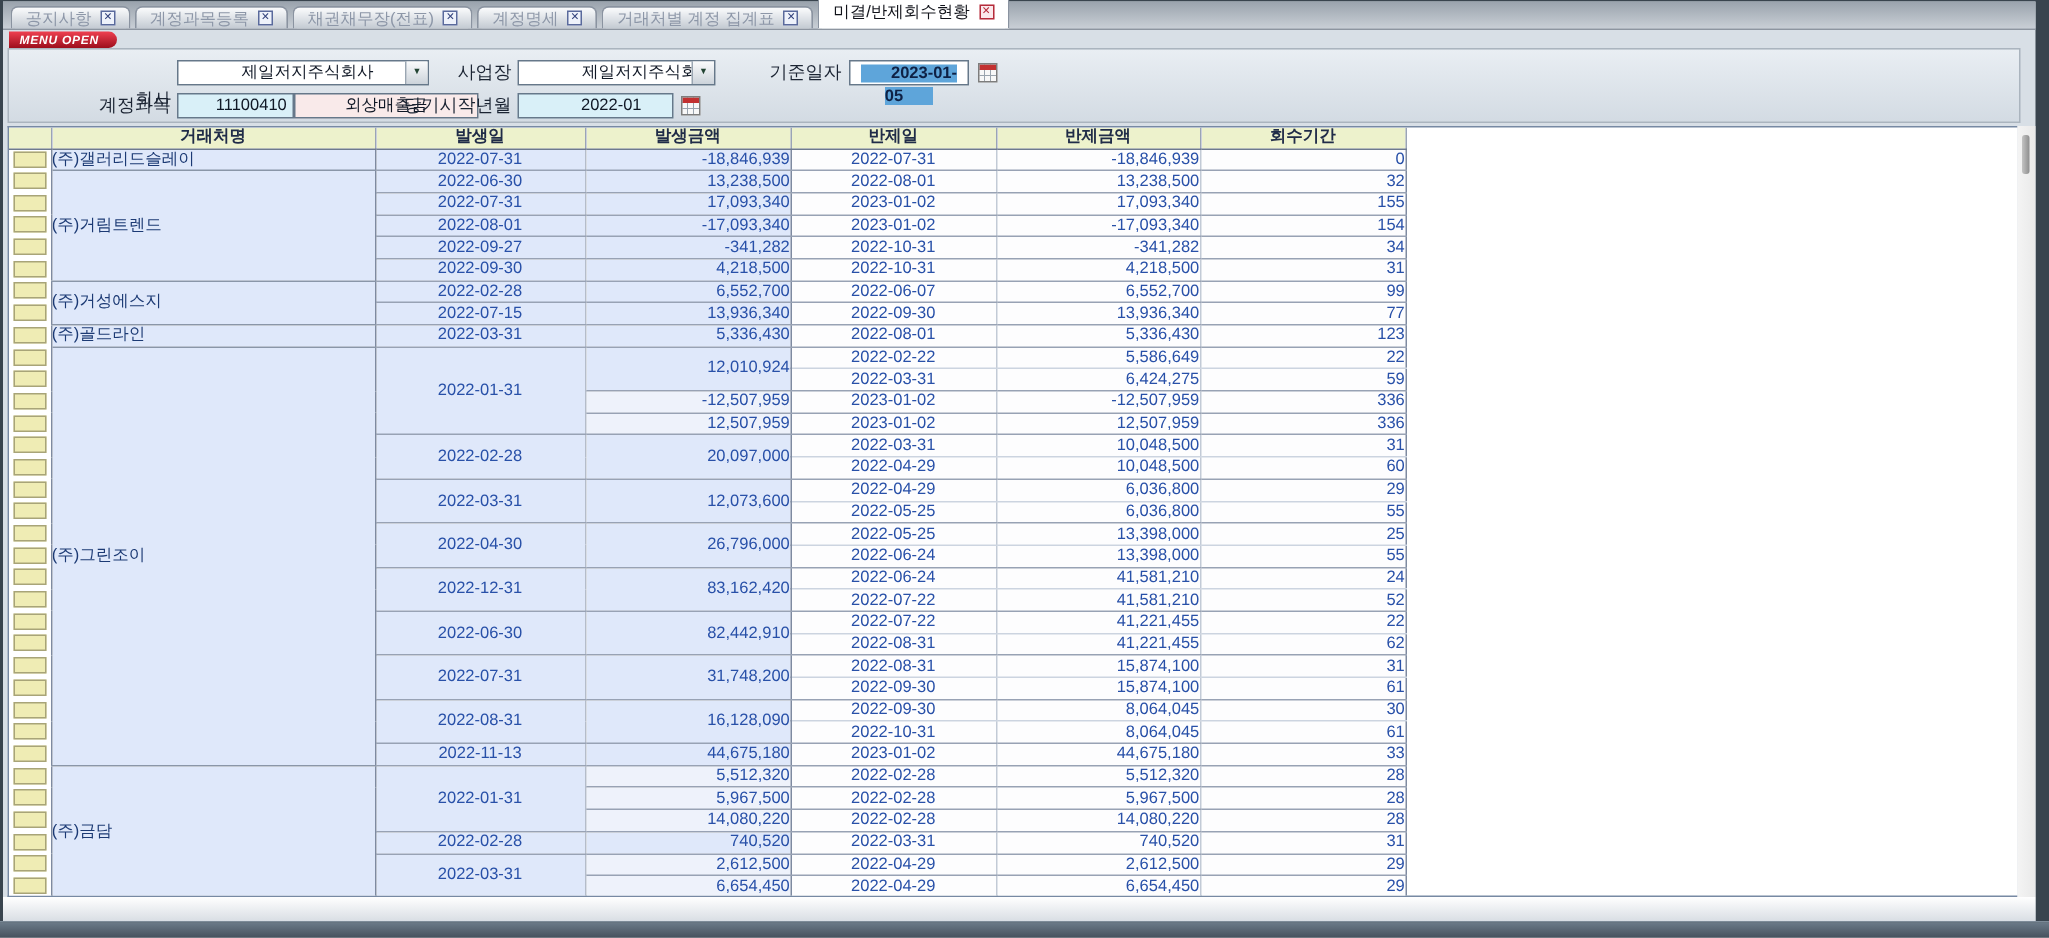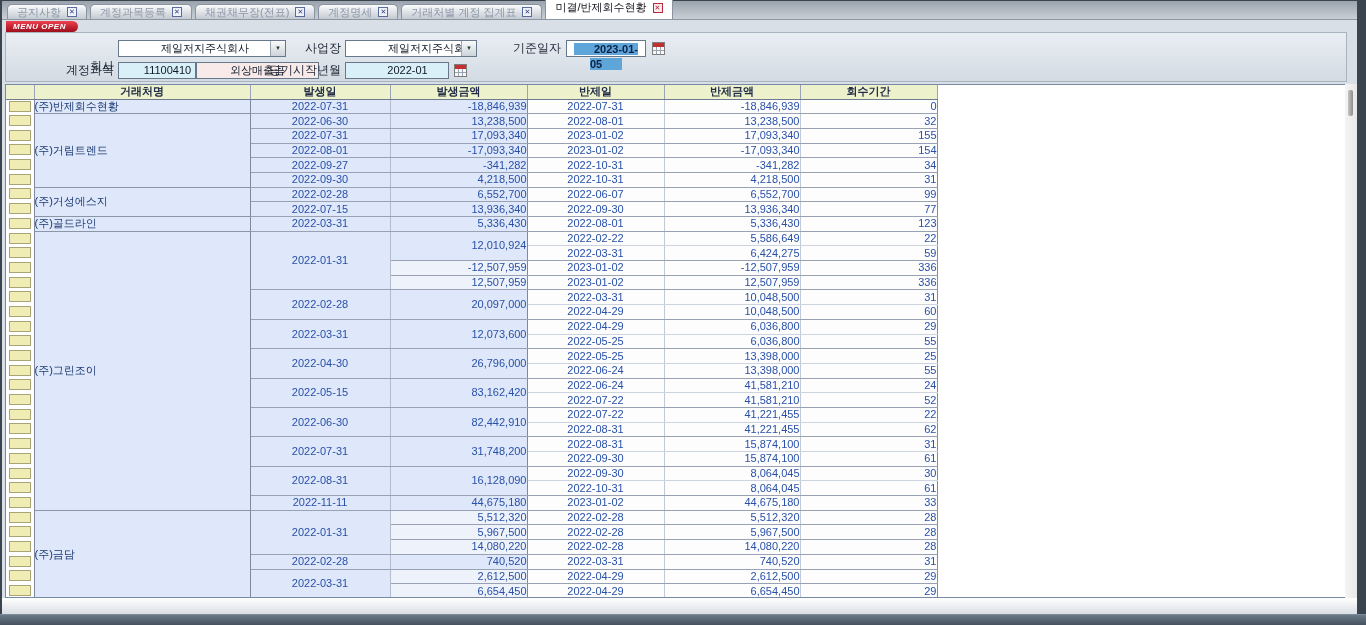--- a/index.html
+++ b/index.html
@@ -211,21 +211,21 @@
         <th>반제일</th>
         <th>반제금액</th>
         <th>회수기간</th>
       </tr>
         </thead>
       <tbody>
           <tr class="r">
             <td class="sel">
               <div class="selbox"></div>
             </td>
-            <td class="cust" rowspan="1">(주)반제회수현황</td>
+            <td class="cust" rowspan="1">(주)갤러리드슬레이</td>
             <td class="odate" rowspan="1">2022-07-31</td>
             <td class="oamt" rowspan="1">-18,846,939</td>
             <td class="sdate bd">2022-07-31</td>
             <td class="samt bd">-18,846,939</td>
             <td class="days bd">0</td>
           </tr>
           <tr class="r">
             <td class="sel">
               <div class="selbox"></div>
             </td>
@@ -396,21 +396,21 @@
               <div class="selbox"></div>
             </td>
             <td class="sdate bd">2022-06-24</td>
             <td class="samt bd">13,398,000</td>
             <td class="days bd">55</td>
           </tr>
           <tr class="r">
             <td class="sel">
               <div class="selbox"></div>
             </td>
-            <td class="odate" rowspan="2">2022-05-15</td>
+            <td class="odate" rowspan="2">2022-12-31</td>
             <td class="oamt" rowspan="2">83,162,420</td>
             <td class="sdate bl">2022-06-24</td>
             <td class="samt bl">41,581,210</td>
             <td class="days bl">24</td>
           </tr>
           <tr class="r">
             <td class="sel">
               <div class="selbox"></div>
             </td>
             <td class="sdate bd">2022-07-22</td>
@@ -468,21 +468,21 @@
               <div class="selbox"></div>
             </td>
             <td class="sdate bd">2022-10-31</td>
             <td class="samt bd">8,064,045</td>
             <td class="days bd">61</td>
           </tr>
           <tr class="r">
             <td class="sel">
               <div class="selbox"></div>
             </td>
-            <td class="odate" rowspan="1">2022-11-11</td>
+            <td class="odate" rowspan="1">2022-11-13</td>
             <td class="oamt" rowspan="1">44,675,180</td>
             <td class="sdate bd">2023-01-02</td>
             <td class="samt bd">44,675,180</td>
             <td class="days bd">33</td>
           </tr>
           <tr class="r">
             <td class="sel">
               <div class="selbox"></div>
             </td>
             <td class="cust" rowspan="6">(주)금담</td>

